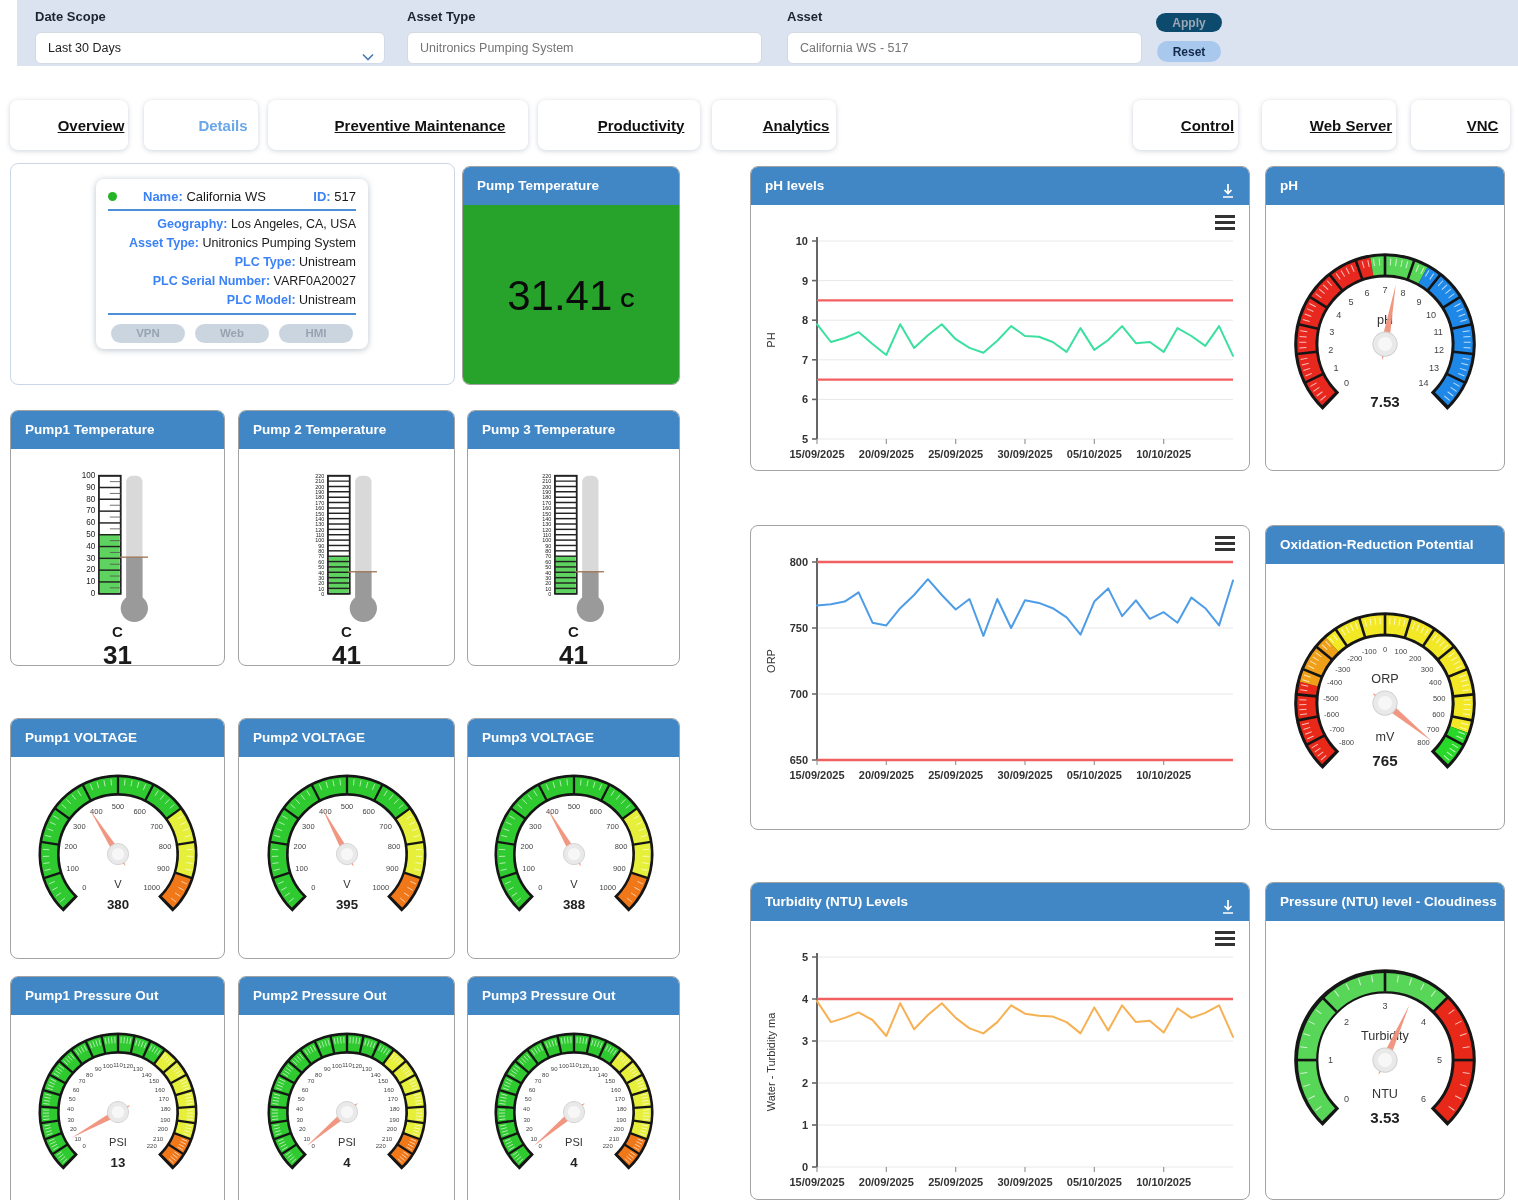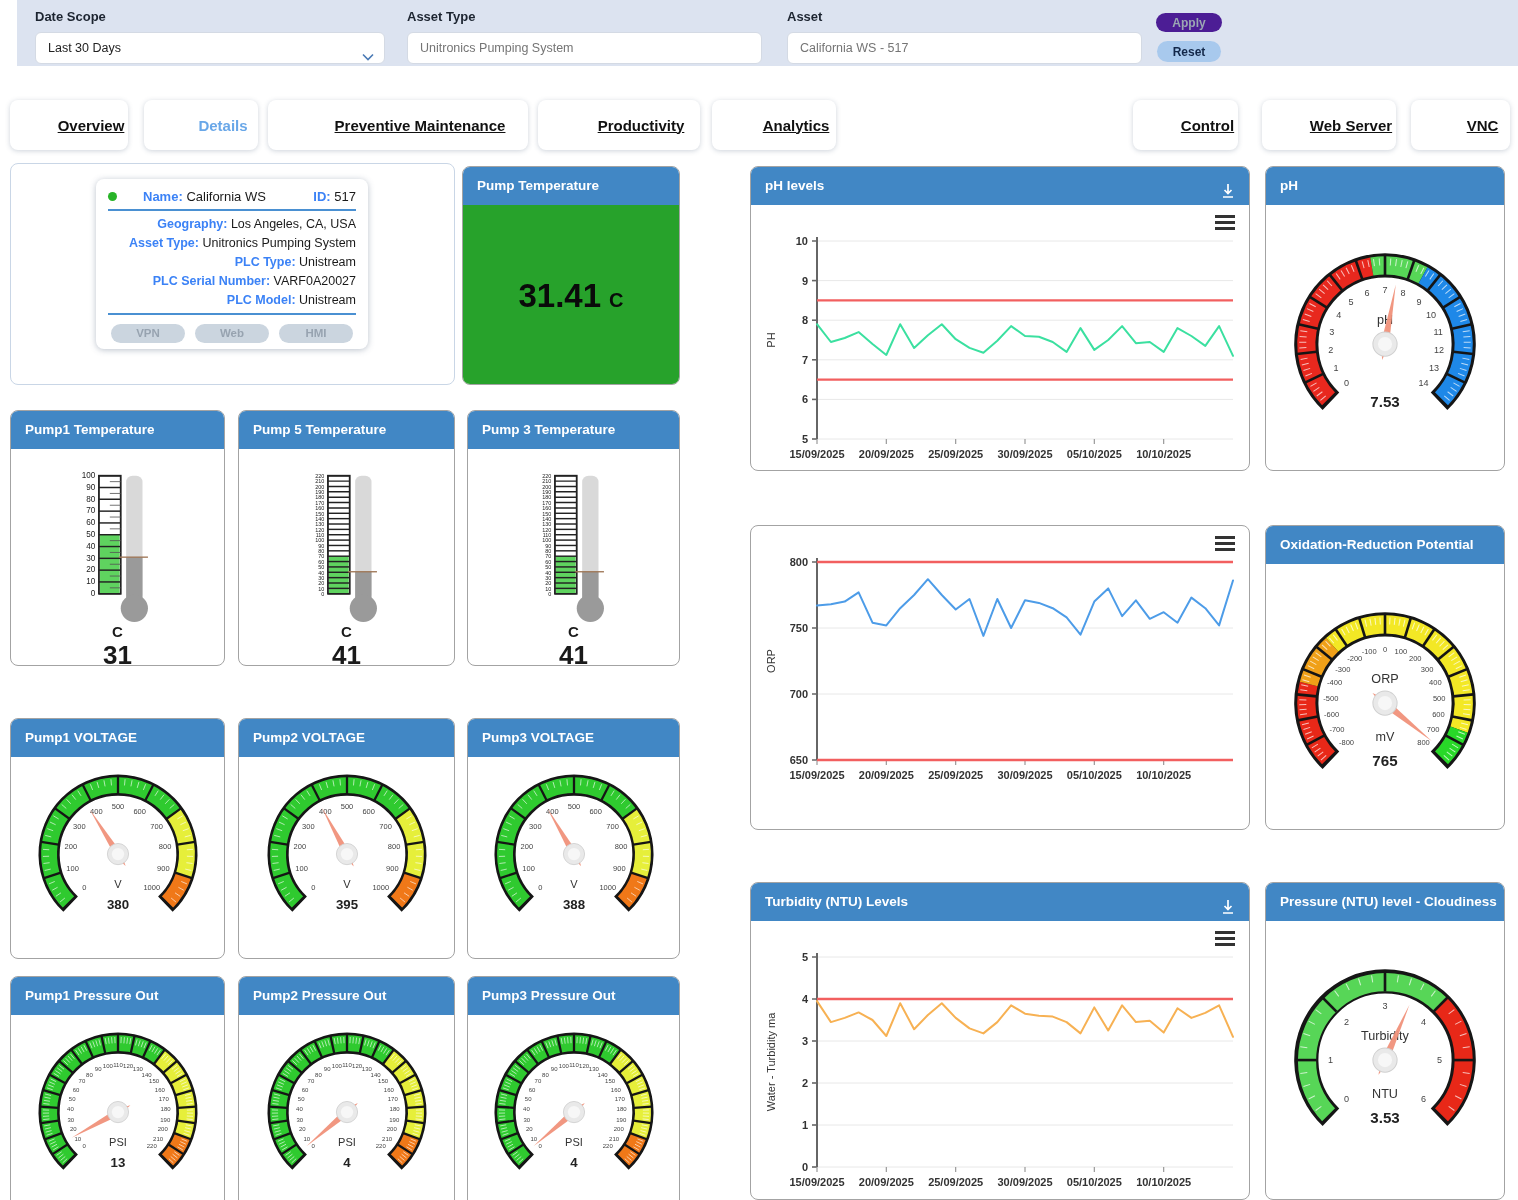--- a/index.html
+++ b/index.html
@@ -8,21 +8,21 @@
   .abs { position:absolute; }
 
   
   #filterbar { left:17px; top:8; width:1518px; height:66px; background:#dce3f0; }
   .flabel { position:absolute; font-size:13px; font-weight:bold; color:#1c2430; }
   .fctl { position:absolute; height:32px; background:#fff; border:1px solid #d4dae4;
     border-radius:6px; font-size:12.5px; color:#8e97a6; padding:0 12px; line-height:30px; }
   .fctl .chev { position:absolute; right:10px; top:9px; }
   .pill { position:absolute; border:none; border-radius:11px; font-size:12px; font-weight:bold;
     text-align:center; cursor:pointer; }
-  #apply-btn { background:#4c1d95; color:#9ba7b3; }
+  #apply-btn { background:#0c4a6e; color:#9ba7b3; }
   #reset-btn { background:#a8c9ed; color:#13284a; }
 
   
   .tab { position:absolute; top:100px; height:50px; background:#fff; border-radius:8px;
     box-shadow:0 1px 5px rgba(60,80,110,.25); display:flex; align-items:center;
     justify-content:center; font-size:15px; font-weight:bold; cursor:pointer;padding-left:44px; }
   .tab span { text-decoration:underline; color:#111; }
   .tab.active span { text-decoration:none; color:#69a7e8; }
 
   
@@ -43,21 +43,21 @@
   .divider { border-bottom:2px solid #4a90d2; }
   .irow { font-size:12.5px; line-height:19px;text-align:right; }
   .irow b, .name-row b { color:#3b82f6; }
   .pillrow { display:flex; gap:10px; justify-content:center; margin-top:9px; }
   .gpill { width:74px; height:19px; border-radius:10px; background:#cbd5df; color:#97a3b0;
     font-size:11.5px; font-weight:bold; text-align:center; line-height:19px; cursor:pointer; }
 
   
   #pt-body { height:181px; background:#27a22b; display:flex; align-items:center;
     justify-content:center; }
-  #pt-body .v { font-size:33px; font-weight:bold; color:#0a0a0a; }
+  #pt-body .v { font-size:42px; font-weight:normal; color:#0a0a0a; }
   #pt-body .u { font-size:20px; font-weight:bold; color:#0a0a0a; margin-left:8px; margin-top:10px; }
 
   .thermo-wrap { text-align:center; padding-top:12px; }
   .thermo-unit { font-size:15px; font-weight:bold; margin-top:-4px; }
   .thermo-val { font-size:26px; font-weight:bold; }
 
   .gauge-wrap { text-align:center; }
   .chart-wrap { position:relative; }
   .burger { position:absolute; right:14px; top:10px; width:20px; cursor:pointer; }
   .burger span { display:block; height:3px; background:#333; margin-bottom:3px; }
@@ -184,21 +184,21 @@
           <rect x="74" y="16" width="18" height="138" rx="7" fill="#d9d9d9"></rect>
           <rect x="74" y="105.7" width="18" height="48.3" fill="#9a9a9a"></rect>
           <line x1="66" y1="105.7" x2="98" y2="105.7" stroke="#a07858" stroke-width="1.5"></line>
           <circle cx="83" cy="162" r="15" fill="#9a9a9a"></circle>
         </svg></div>
     <div class="thermo-unit">C</div>
     <div class="thermo-val">31</div>
   </div>
 </div>
 <div class="card" style="left:238px;top:410px;width:217px;height:256px">
-  <div class="hdr"><span>Pump 5 Temperature</span></div>
+  <div class="hdr"><span>Pump 2 Temperature</span></div>
   <div class="body thermo-wrap">
     <div><svg viewBox="0 0 130 178" width="118" height="162">
           <text x="40" y="148.5" text-anchor="end" font-size="6" fill="#222" font-weight="normal" font-family="Liberation Sans, sans-serif">0</text>
           <text x="40" y="142.5909090909091" text-anchor="end" font-size="6" fill="#222" font-weight="normal" font-family="Liberation Sans, sans-serif">10</text>
           <text x="40" y="136.6818181818182" text-anchor="end" font-size="6" fill="#222" font-weight="normal" font-family="Liberation Sans, sans-serif">20</text>
           <text x="40" y="130.77272727272728" text-anchor="end" font-size="6" fill="#222" font-weight="normal" font-family="Liberation Sans, sans-serif">30</text>
           <text x="40" y="124.86363636363636" text-anchor="end" font-size="6" fill="#222" font-weight="normal" font-family="Liberation Sans, sans-serif">40</text>
           <text x="40" y="118.95454545454545" text-anchor="end" font-size="6" fill="#222" font-weight="normal" font-family="Liberation Sans, sans-serif">50</text>
           <text x="40" y="113.04545454545455" text-anchor="end" font-size="6" fill="#222" font-weight="normal" font-family="Liberation Sans, sans-serif">60</text>
           <text x="40" y="107.13636363636364" text-anchor="end" font-size="6" fill="#222" font-weight="normal" font-family="Liberation Sans, sans-serif">70</text>

